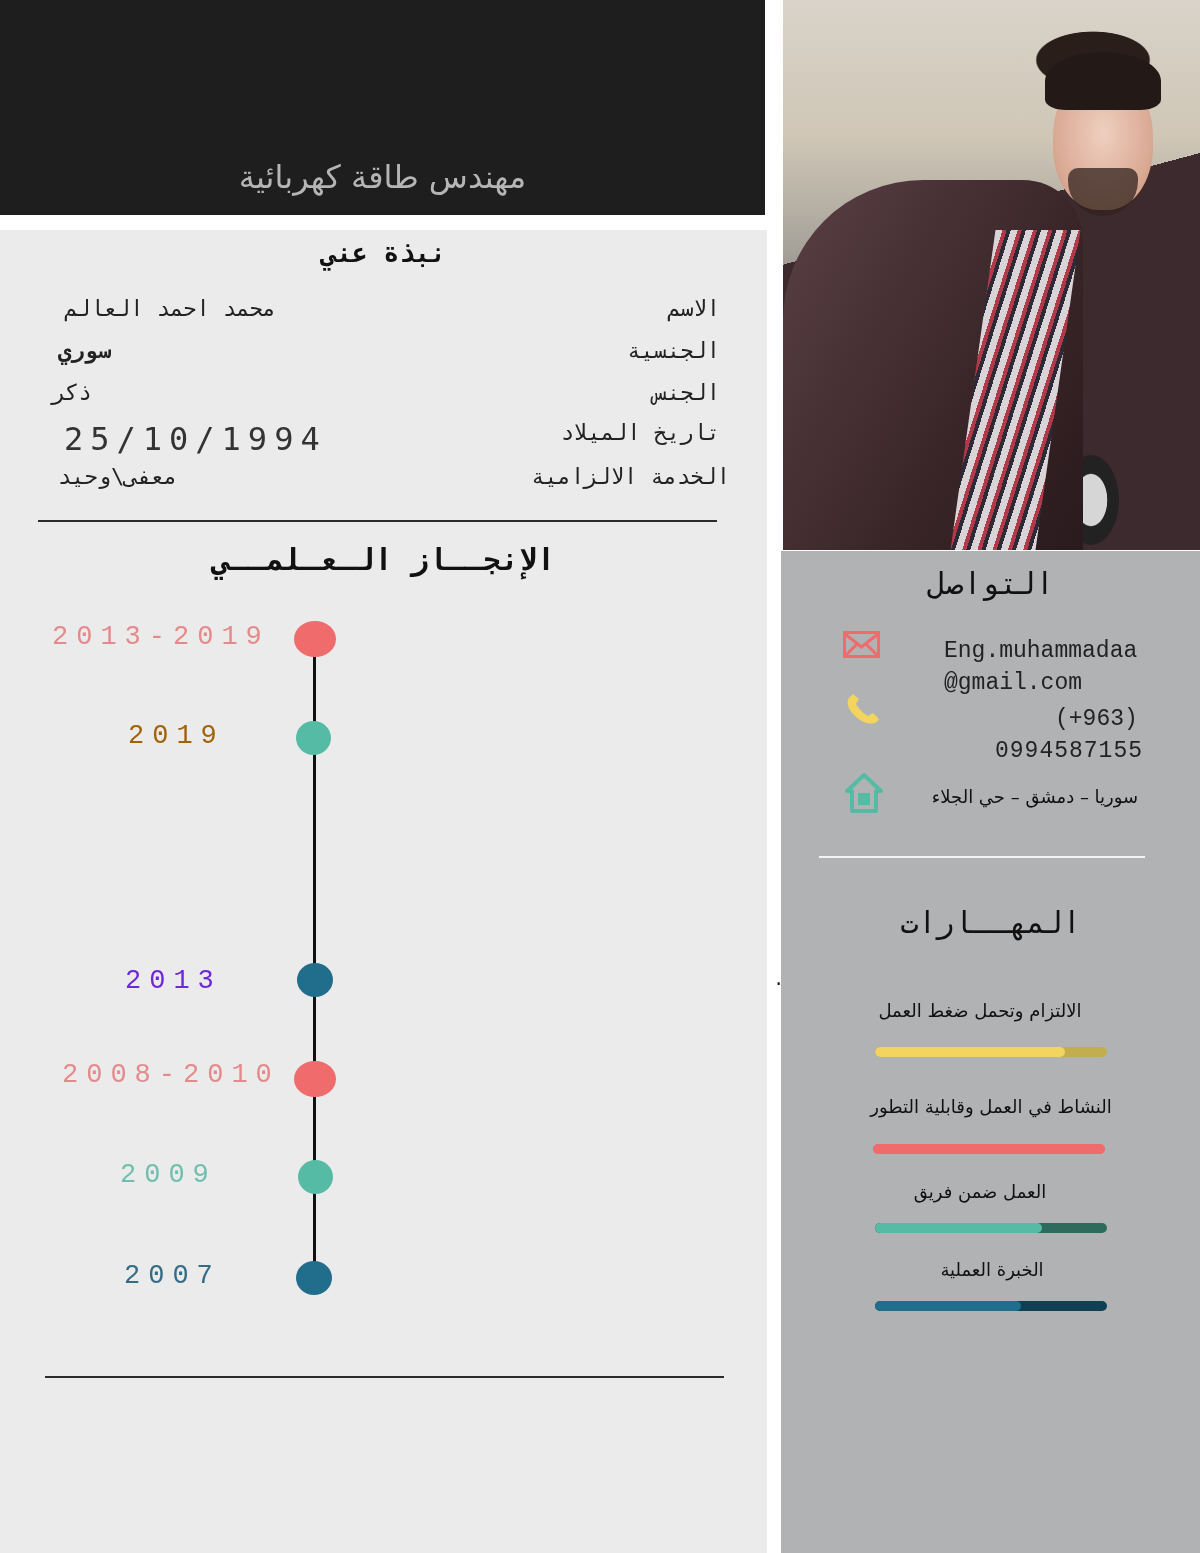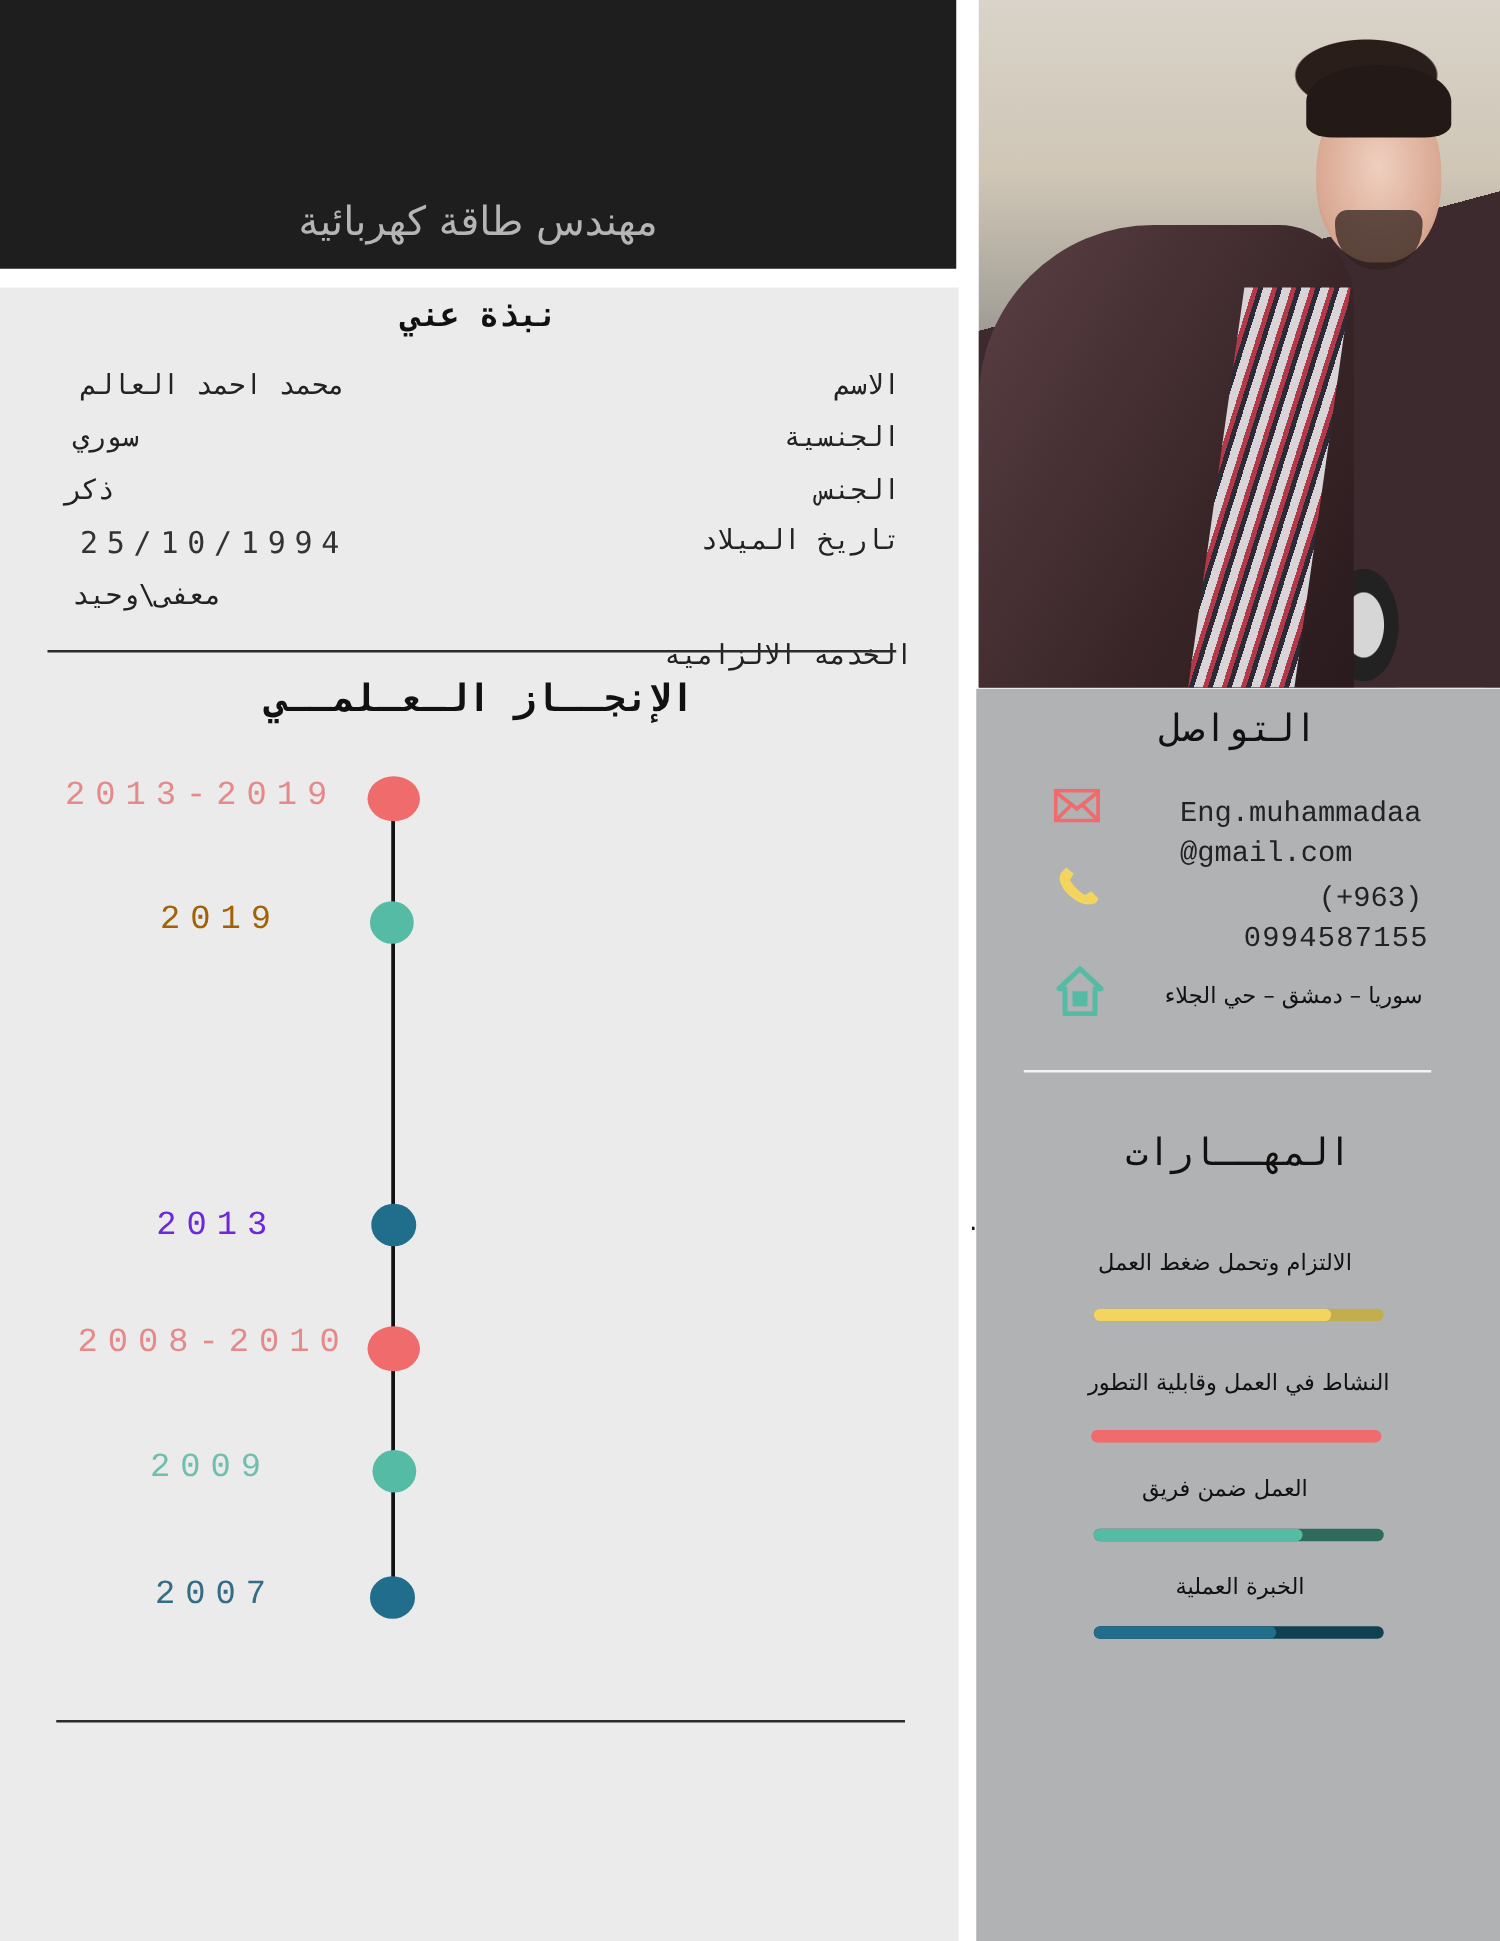--- a/index.html
+++ b/index.html
@@ -27,21 +27,21 @@
     background: #ebebeb;
   }
   .sec-title {
     position: absolute; text-align: center; direction: rtl;
     font-family: "DejaVu Sans Mono", monospace; font-weight: bold; color: #111;
   }
   .info-row { position: absolute; left: 40px; width: 690px; height: 36px; direction: rtl;
     font-family: "DejaVu Sans Mono", monospace; font-size: 22px; color: #222; letter-spacing: 3px; }
   .info-row .lbl { position: absolute; right: 10px; top: 0; }
   .info-row .val { position: absolute; left: 20px; top: 0; }
-  .info-row .val.date { letter-spacing: 7px; font-size: 24px; color: #333; }
+  .info-row .val.date { letter-spacing: 7px; font-size: 32px; color: #333; }
   .rule { position: absolute; height: 2px; background: #2b2b2b; }
   .timeline-line { position: absolute; left: 313px; width: 3px; background: #111; }
   .dot { position: absolute; border-radius: 50%; }
   .year {
     position: absolute; font-family: "Liberation Mono", monospace; font-size: 27px;
     letter-spacing: 8px; text-align: right;
   }
   .entry {
     position: absolute; right: 48px; direction: rtl; text-align: right;
     font-size: 18px; line-height: 27px; color: #111;
@@ -109,32 +109,32 @@
 <div class="left-panel"></div>
 
 <div class="sec-title" style="left:0;width:767px;top:238px;font-size:26px;letter-spacing:4px;">نبذة عني</div>
 
 <div class="info-row" style="top:296px;">
   <span class="lbl">الاسم</span>
   <span class="val" style="left:24px;">محمد احمد العالم</span>
 </div>
 <div class="info-row" style="top:338px;">
   <span class="lbl">الجنسية</span>
-  <span class="val" style="left:18px;">سوري</span>
+  <span class="val" style="left:18px;font-weight:bold;">سوري</span>
 </div>
 <div class="info-row" style="top:380px;">
   <span class="lbl">الجنس</span>
   <span class="val" style="left:12px;">ذكر</span>
 </div>
 <div class="info-row" style="top:420px;">
   <span class="lbl">تاريخ الميلاد</span>
   <span class="val date" style="left:24px;direction:ltr;">25/10/1994</span>
 </div>
 <div class="info-row" style="top:464px;">
-  <span class="lbl" style="right:0;margin-top:48px;">الخدمة الالزامية</span>
+  <span class="lbl" style="right:0;">الخدمة الالزامية</span>
   <span class="val" style="left:18px;">معفى\وحيد</span>
 </div>
 
 <div class="rule" style="left:38px;width:679px;top:520px;"></div>
 
 <div class="sec-title" style="left:0;width:767px;top:542px;font-size:30px;">الإنجــاز الـعـلمــي</div>
 
 <div class="timeline-line" style="top:640px;height:640px;"></div>
 
 <div class="year" style="left:52px;top:622px;color:#e58a8b;">2013-2019</div>

